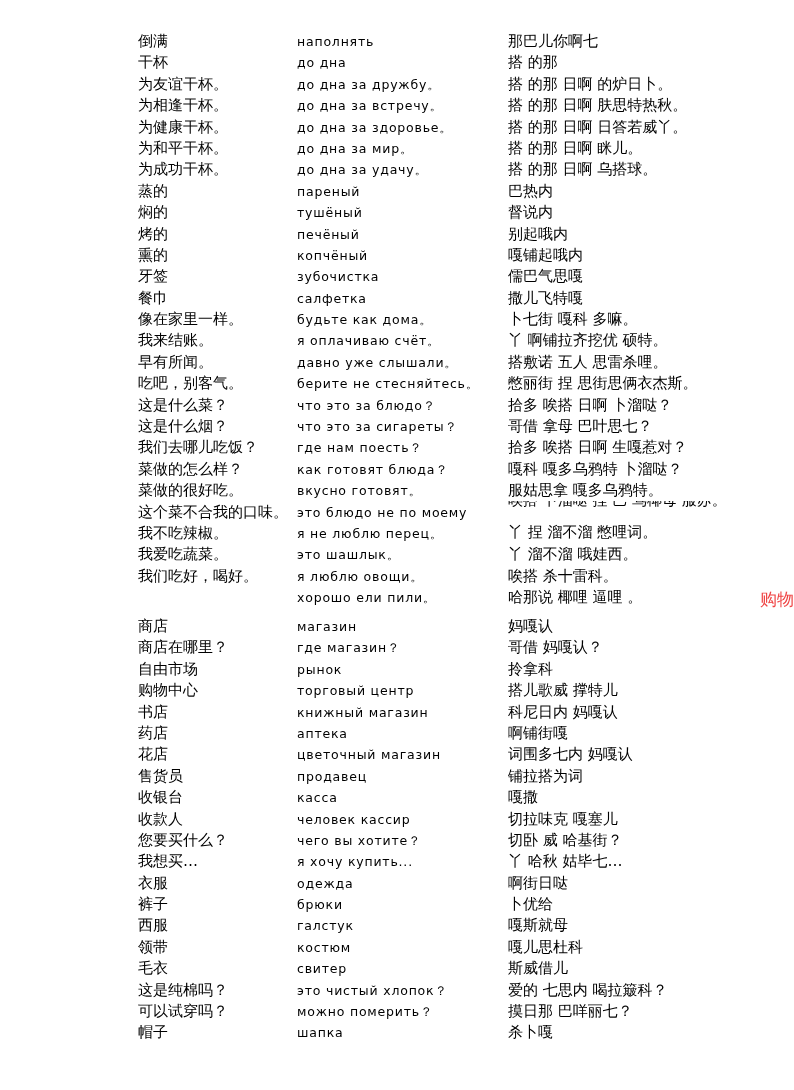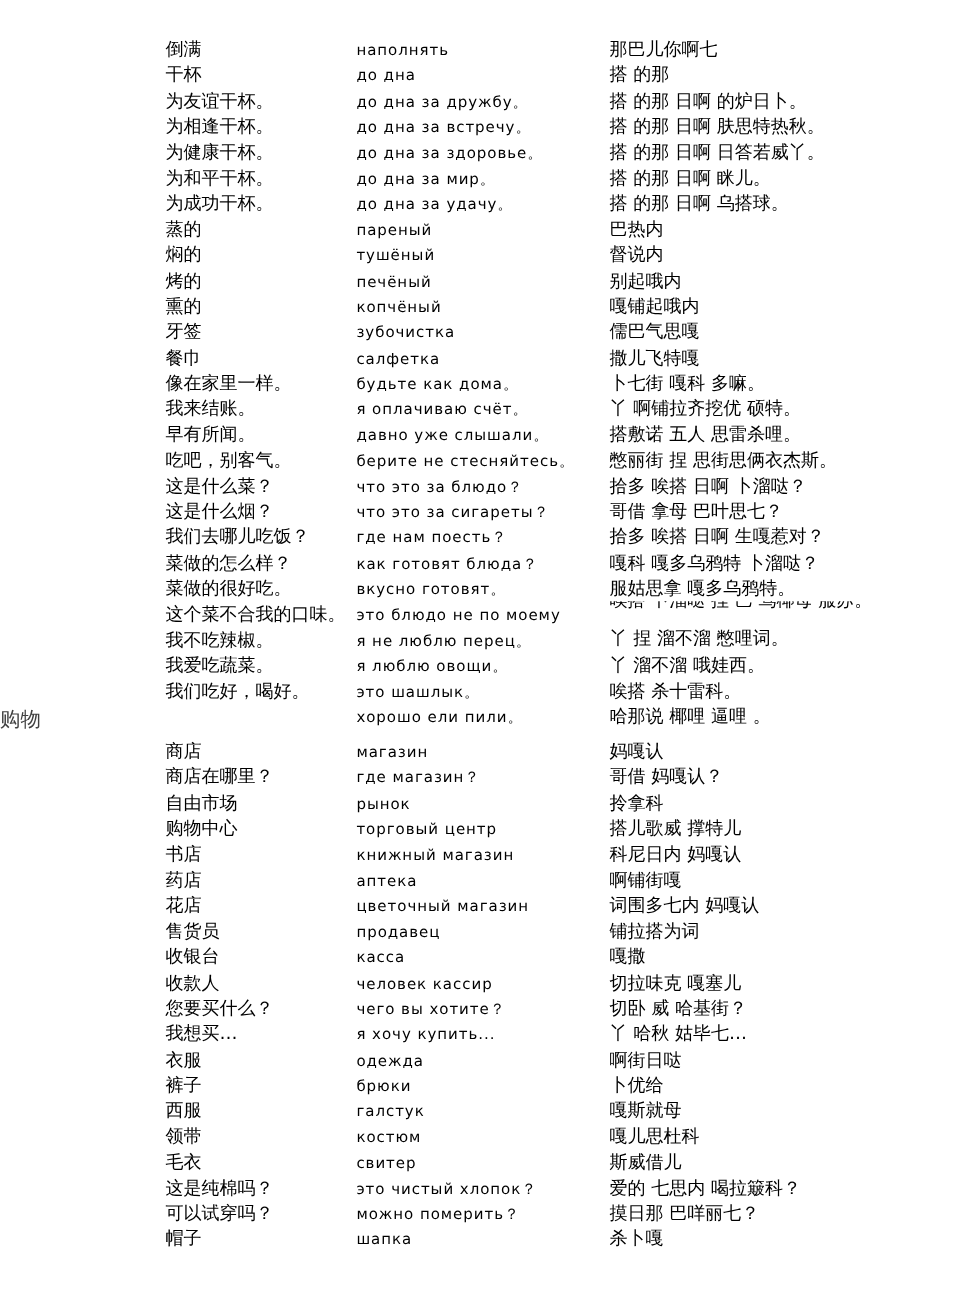--- a/index.html
+++ b/index.html
@@ -61,23 +61,23 @@
     font-family: "DejaVu Sans", "Liberation Sans", sans-serif;
     margin-top: 36px;
   }
 
   
   .section-heading {
     position: absolute;
     top: 588px;
     left: 0;
     width: 794px;
-    text-align: left;
+    text-align: right;
     font-size: 17px;
-    color: #404040;
+    color: #ef4444;
     font-family: "DejaVu Sans", "Liberation Sans", sans-serif;
   }
 
   
   .clipped-row {
     position: relative;
     height: 21.4px;
     overflow: hidden;
   }
   .clipped-row .clip-inner {
@@ -148,22 +148,22 @@
       <div class="row"><span class="ru-text">я оплачиваю счёт。</span></div>
       <div class="row"><span class="ru-text">давно уже слышали。</span></div>
       <div class="row"><span class="ru-text">берите не стесняйтесь。</span></div>
       <div class="row"><span class="ru-text">что это за блюдо？</span></div>
       <div class="row"><span class="ru-text">что это за сигареты？</span></div>
       <div class="row"><span class="ru-text">где нам поесть？</span></div>
       <div class="row"><span class="ru-text">как готовят блюда？</span></div>
       <div class="row"><span class="ru-text">вкусно готовят。</span></div>
       <div class="row"><span class="ru-text">это блюдо не по моему</span></div>
       <div class="row"><span class="ru-text">я не люблю перец。</span></div>
+      <div class="row"><span class="ru-text">это шашлык。</span></div>
       <div class="row"><span class="ru-text">я люблю овощи。</span></div>
-      <div class="row"><span class="ru-text">это шашлык。</span></div>
       <div class="row"><span class="ru-text">хорошо ели пили。</span></div>
     </div>
 
     <div class="col col-pron">
       <div class="row"><span class="pron-text">那巴儿你啊七</span></div>
       <div class="row"><span class="pron-text">搭 的那</span></div>
       <div class="row"><span class="pron-text">搭 的那 日啊 的炉日卜。</span></div>
       <div class="row"><span class="pron-text">搭 的那 日啊 肤思特热秋。</span></div>
       <div class="row"><span class="pron-text">搭 的那 日啊 日答若威丫。</span></div>
       <div class="row"><span class="pron-text">搭 的那 日啊 眯儿。</span></div>

